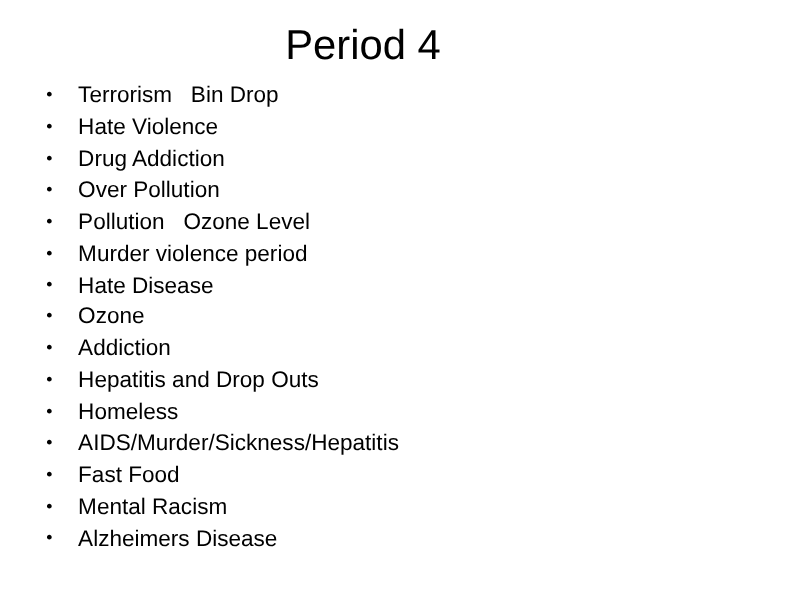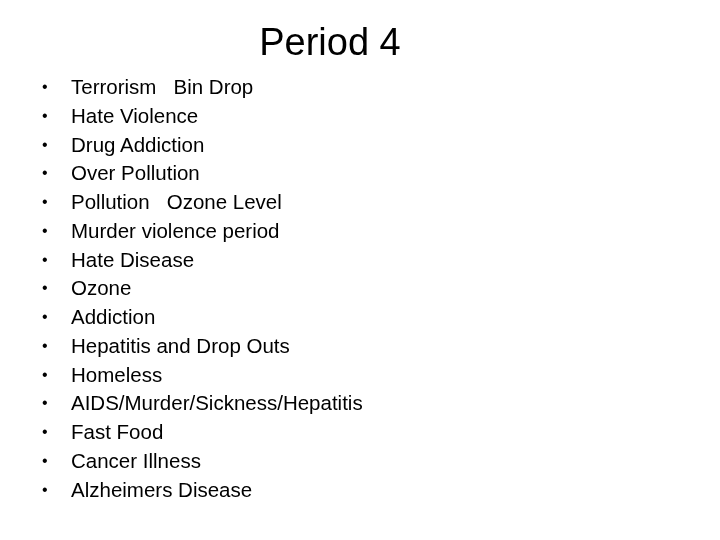--- a/index.html
+++ b/index.html
@@ -106,19 +106,19 @@
   <li class="bullet-item">
     <span class="bullet-glyph">•</span>
     <span class="bullet-text">AIDS/Murder/Sickness/Hepatitis</span>
   </li>
   <li class="bullet-item">
     <span class="bullet-glyph">•</span>
     <span class="bullet-text">Fast Food</span>
   </li>
   <li class="bullet-item">
     <span class="bullet-glyph">•</span>
-    <span class="bullet-text">Cancer Illness</span>
+    <span class="bullet-text">Mental Racism</span>
   </li>
   <li class="bullet-item">
     <span class="bullet-glyph">•</span>
     <span class="bullet-text">Alzheimers Disease</span>
   </li>
 </ul>
 
 </body></html>

